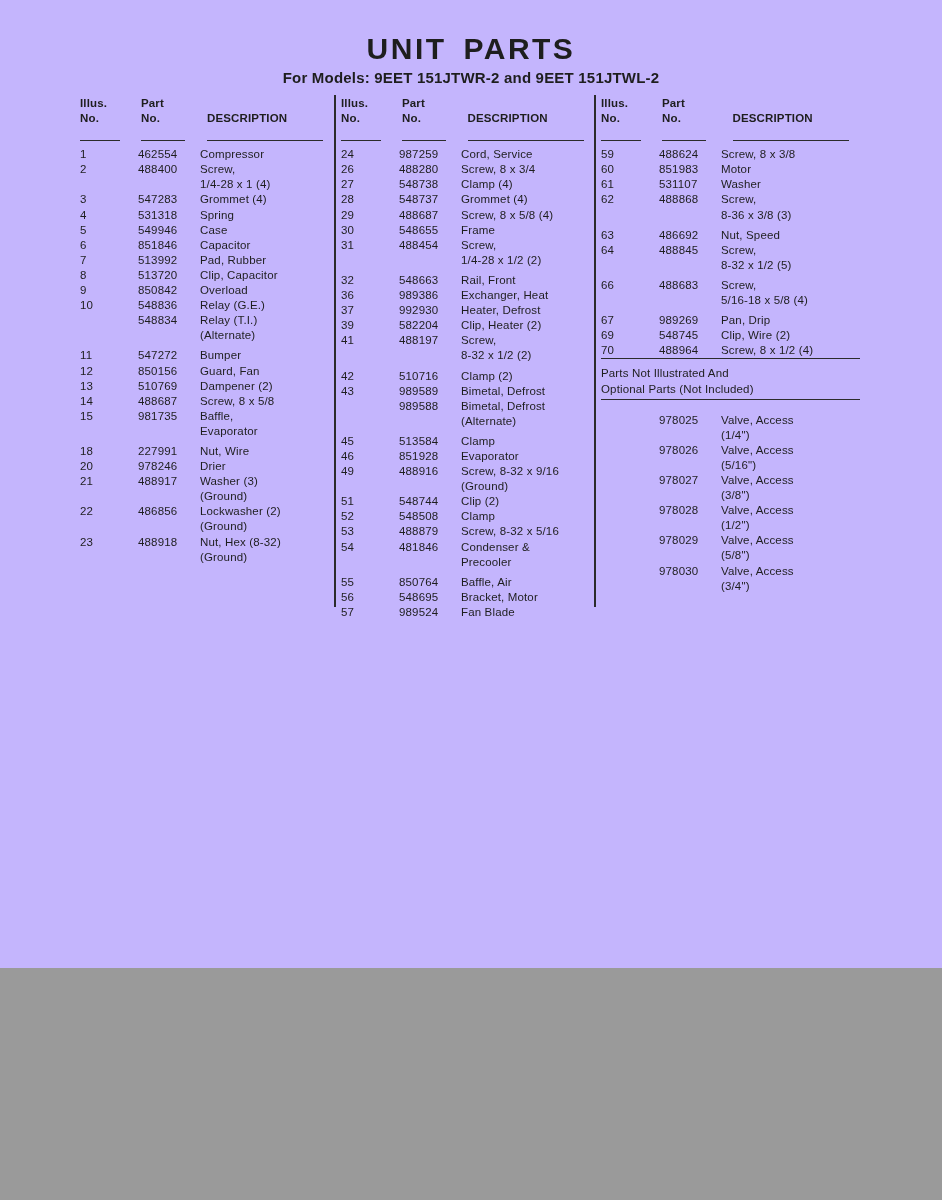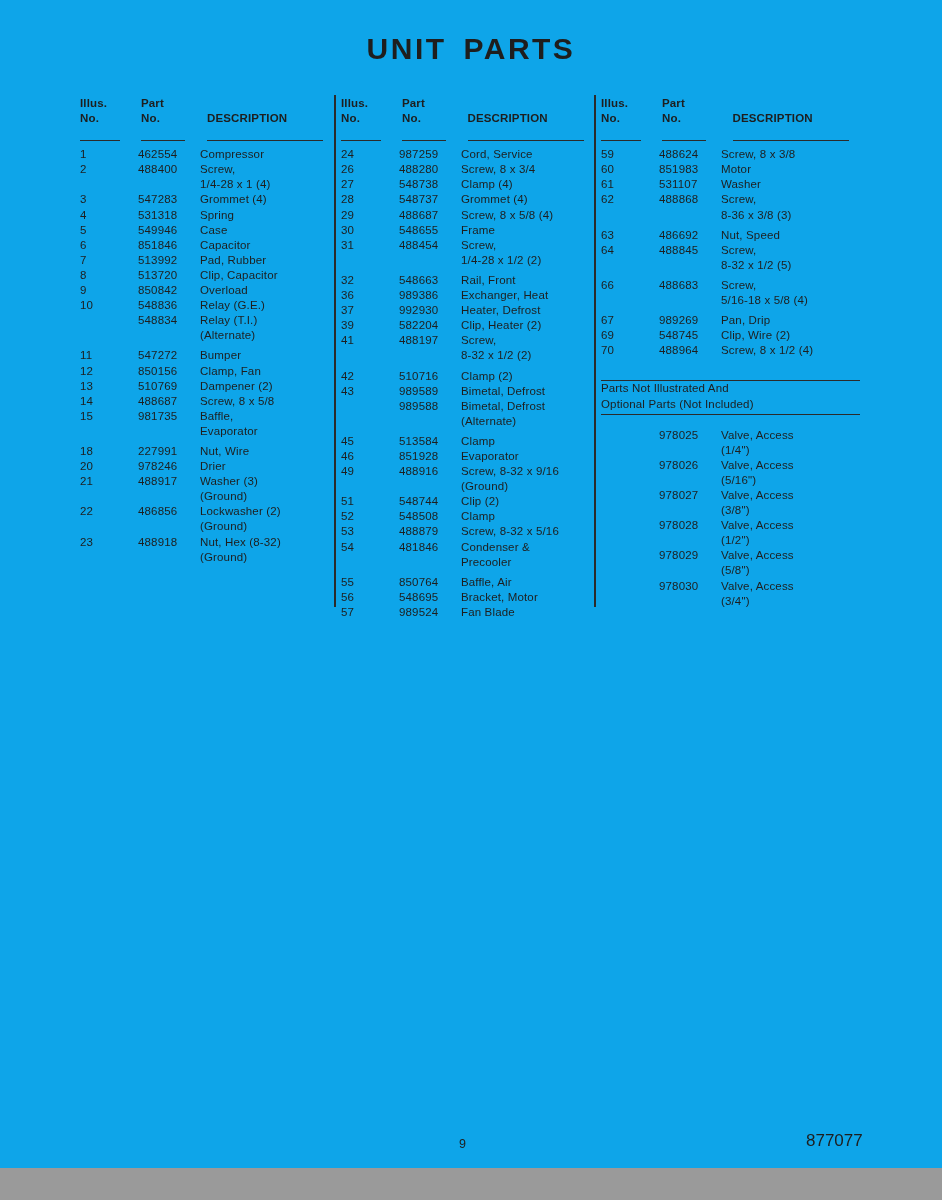--- a/index.html
+++ b/index.html
@@ -1,18 +1,18 @@
 <!DOCTYPE html>
 <html><head>
 <meta charset="utf-8">
 <style>
   html,body{margin:0;padding:0;background:#9a9a9a;}
   .page{
-    position:relative;width:942px;height:1168px;margin:0 auto;
-    background:#0ea5e9;color:#1e1e1e;
+    position:relative;width:942px;height:968px;margin:0 auto;
+    background:#c4b5fd;color:#1e1e1e;
     font-family:"Liberation Sans",sans-serif;overflow:hidden;
   }
   .title{
     position:absolute;top:32px;left:0;width:100%;text-align:center;
     font-size:30px;font-weight:bold;letter-spacing:2.5px;word-spacing:6px;
   }
   .subtitle{
     position:absolute;top:69px;left:0;width:100%;text-align:center;
     font-size:15px;font-weight:bold;letter-spacing:0.2px;
   }
@@ -27,21 +27,21 @@
   .hd{font-weight:bold;}
   .thead .c2{padding-left:3px}
   .thr2 .c3{text-align:center}
   .uln{display:inline-block;border-bottom:1.5px solid #2b2b2b;padding-bottom:14px;}
   .uw1{min-width:40px}
   .uw2{min-width:44px}
   .uw3{min-width:116px;text-align:left}
   .rows{margin-top:6px}
   .trow.gap{margin-top:5px}
   .cell{white-space:nowrap}
-  .ni{margin-top:22px;border-top:1.6px solid #2b2b2b;}
+  .ni{border-top:1.6px solid #2b2b2b;padding-top:7px;}
   .ni-h{font-weight:normal;}
   .ni-h2{display:block;border-bottom:1.5px solid #2b2b2b;padding-bottom:2px;}
   .ni .rows{margin-top:13px}
   .order-note{
     position:absolute;left:249px;top:1097px;
     font-size:12.5px;font-weight:bold;letter-spacing:1.1px;
   }
   .page-num{position:absolute;left:459px;top:1137px;font-size:12.5px;}
   .doc-num{position:absolute;left:806px;top:1131px;font-size:17px;}
   .handwriting{
@@ -49,20 +49,21 @@
     font-size:17px;font-style:italic;letter-spacing:1.5px;
     font-family:"DejaVu Serif",serif;transform:rotate(-4deg);color:#2a2a2a;
   }
 </style>
 </head>
 <body>
 
 <div class="page">
 
   <div class="title">UNIT PARTS</div>
+  <div class="subtitle">For Models: 9EET 151JTWR-2  and 9EET 151JTWL-2</div>
 
   <div class="vline v1"></div>
   <div class="vline v2"></div>
 
   <div class="col col1">
     <div class="thead">
       <div class="thr">
         <span class="cell c1 hd">Illus.</span>
         <span class="cell c2 hd">Part</span>
         <span class="cell c3"></span>
@@ -140,21 +141,21 @@
           <span class="cell c3">(Alternate)</span>
         </div>
         <div class="trow gap">
           <span class="cell c1">11</span>
           <span class="cell c2">547272</span>
           <span class="cell c3">Bumper</span>
         </div>
         <div class="trow">
           <span class="cell c1">12</span>
           <span class="cell c2">850156</span>
-          <span class="cell c3">Clamp, Fan</span>
+          <span class="cell c3">Guard, Fan</span>
         </div>
         <div class="trow">
           <span class="cell c1">13</span>
           <span class="cell c2">510769</span>
           <span class="cell c3">Dampener (2)</span>
         </div>
         <div class="trow">
           <span class="cell c1">14</span>
           <span class="cell c2">488687</span>
           <span class="cell c3">Screw, 8 x 5/8</span>

